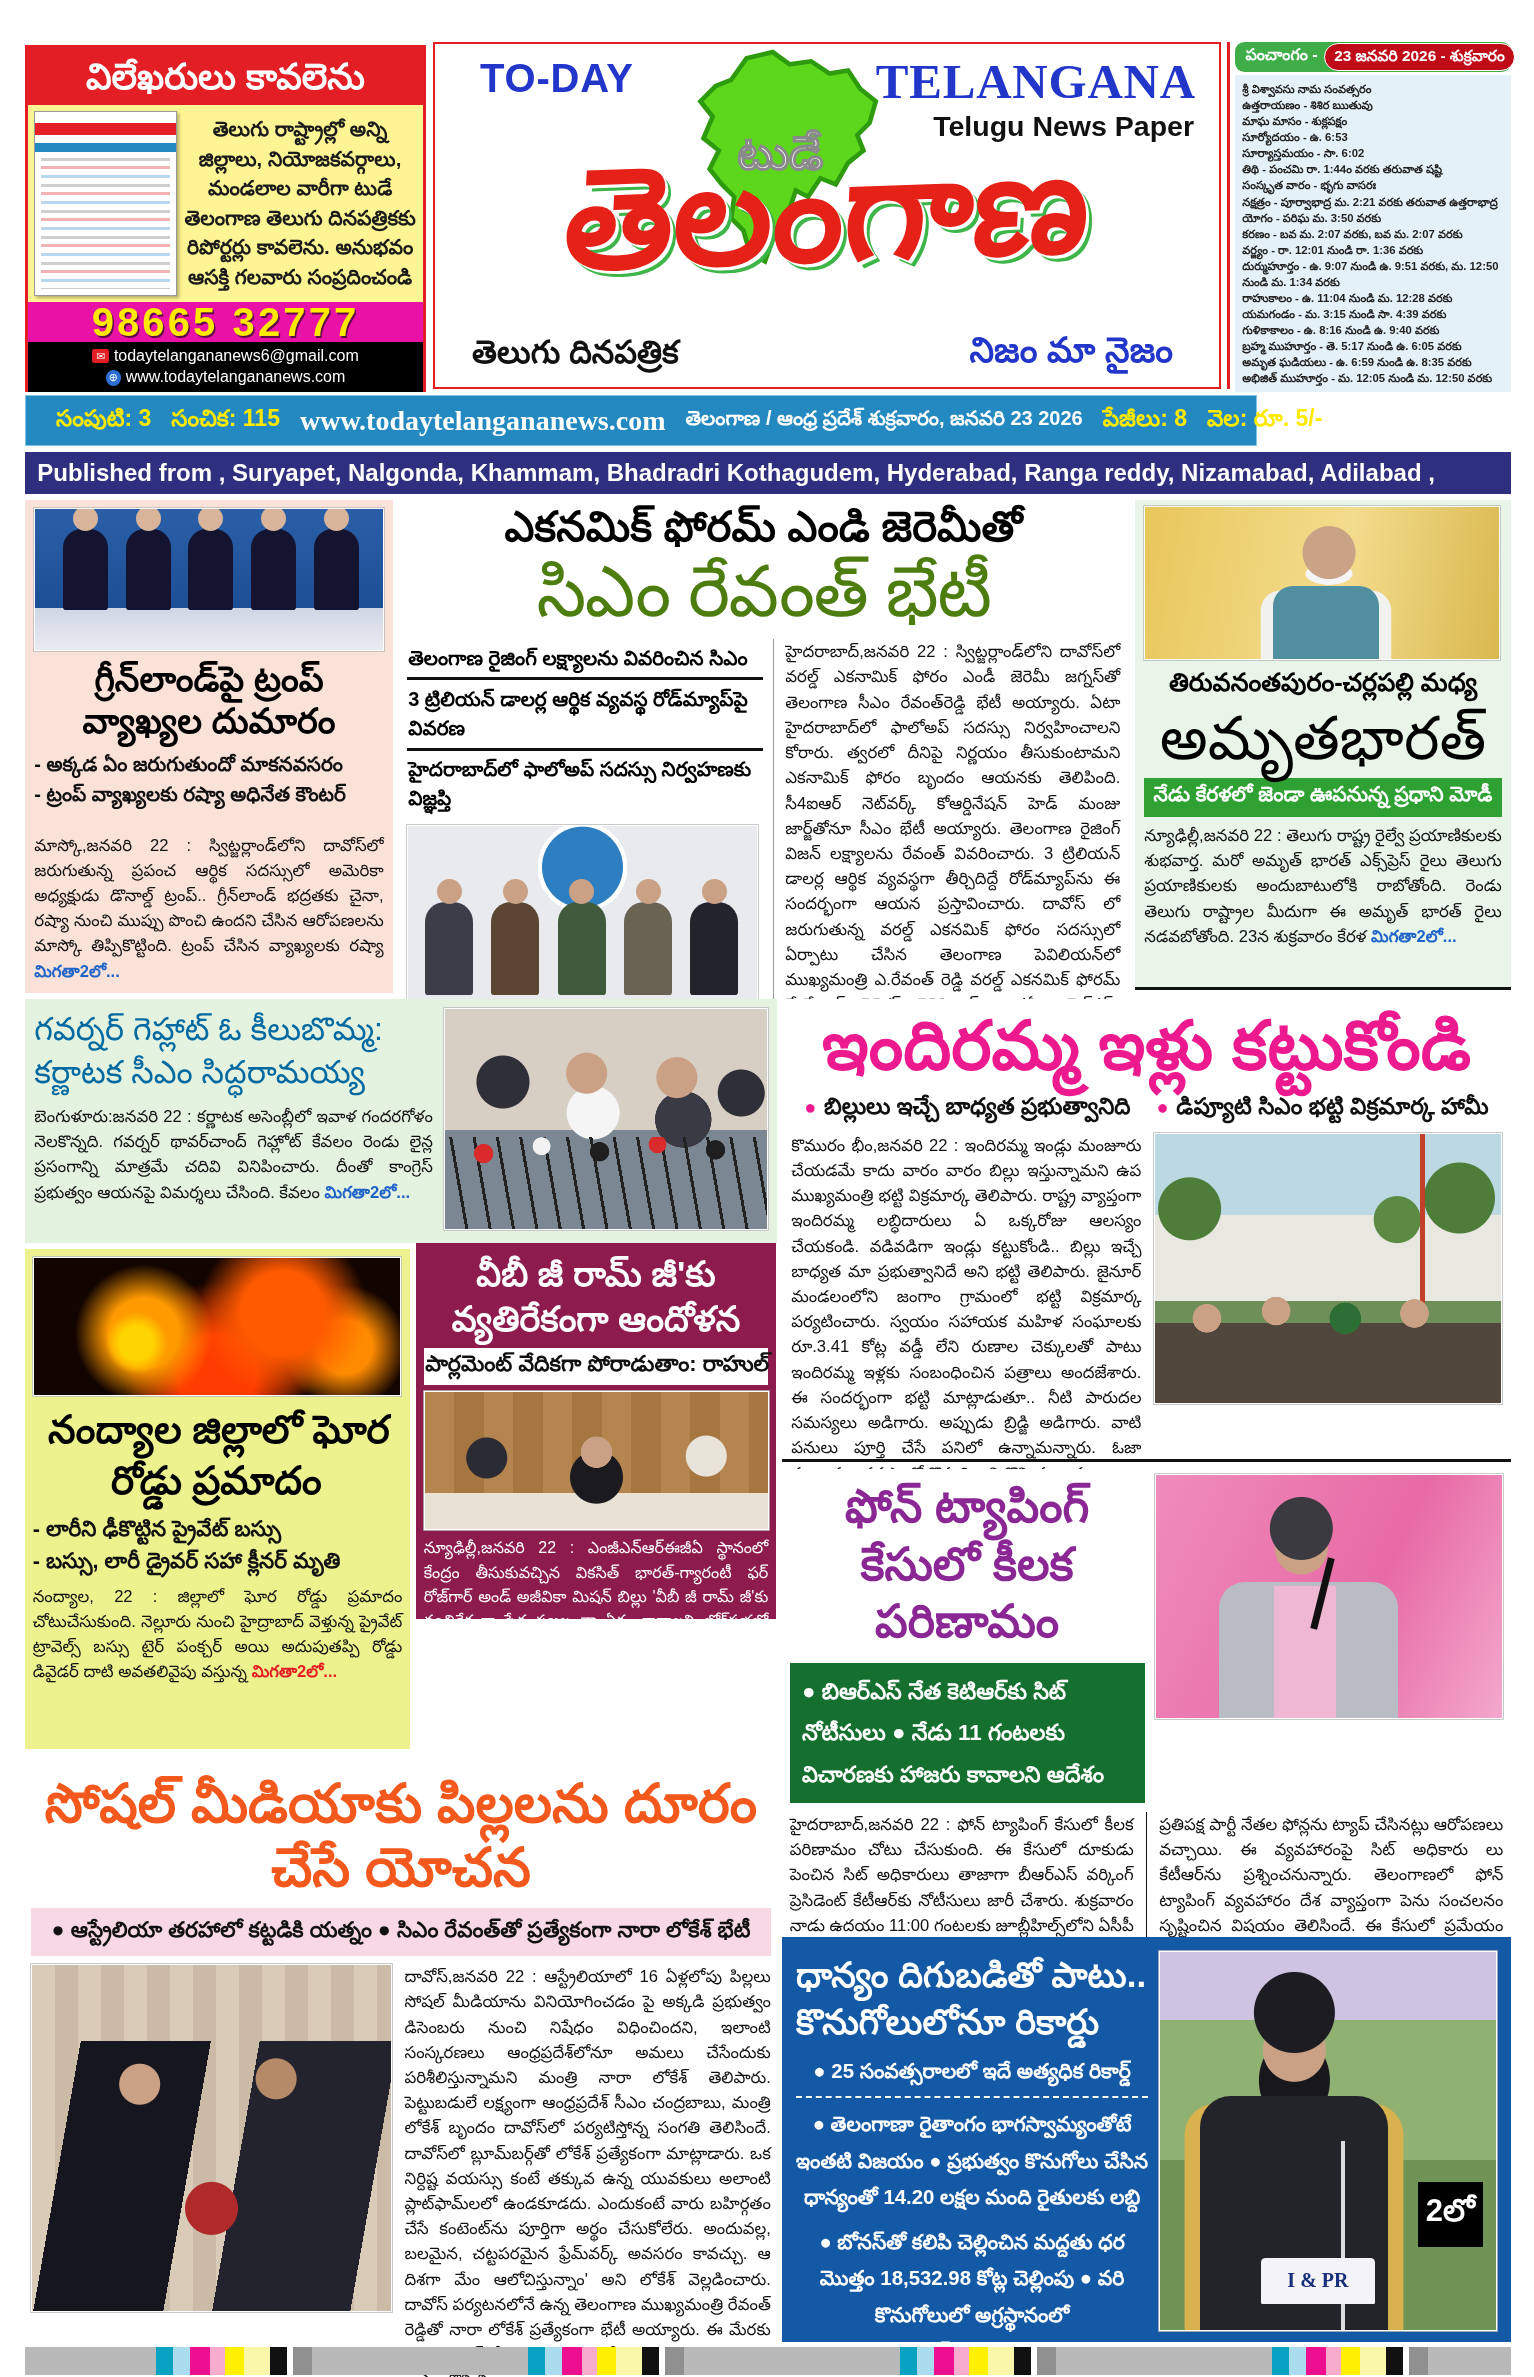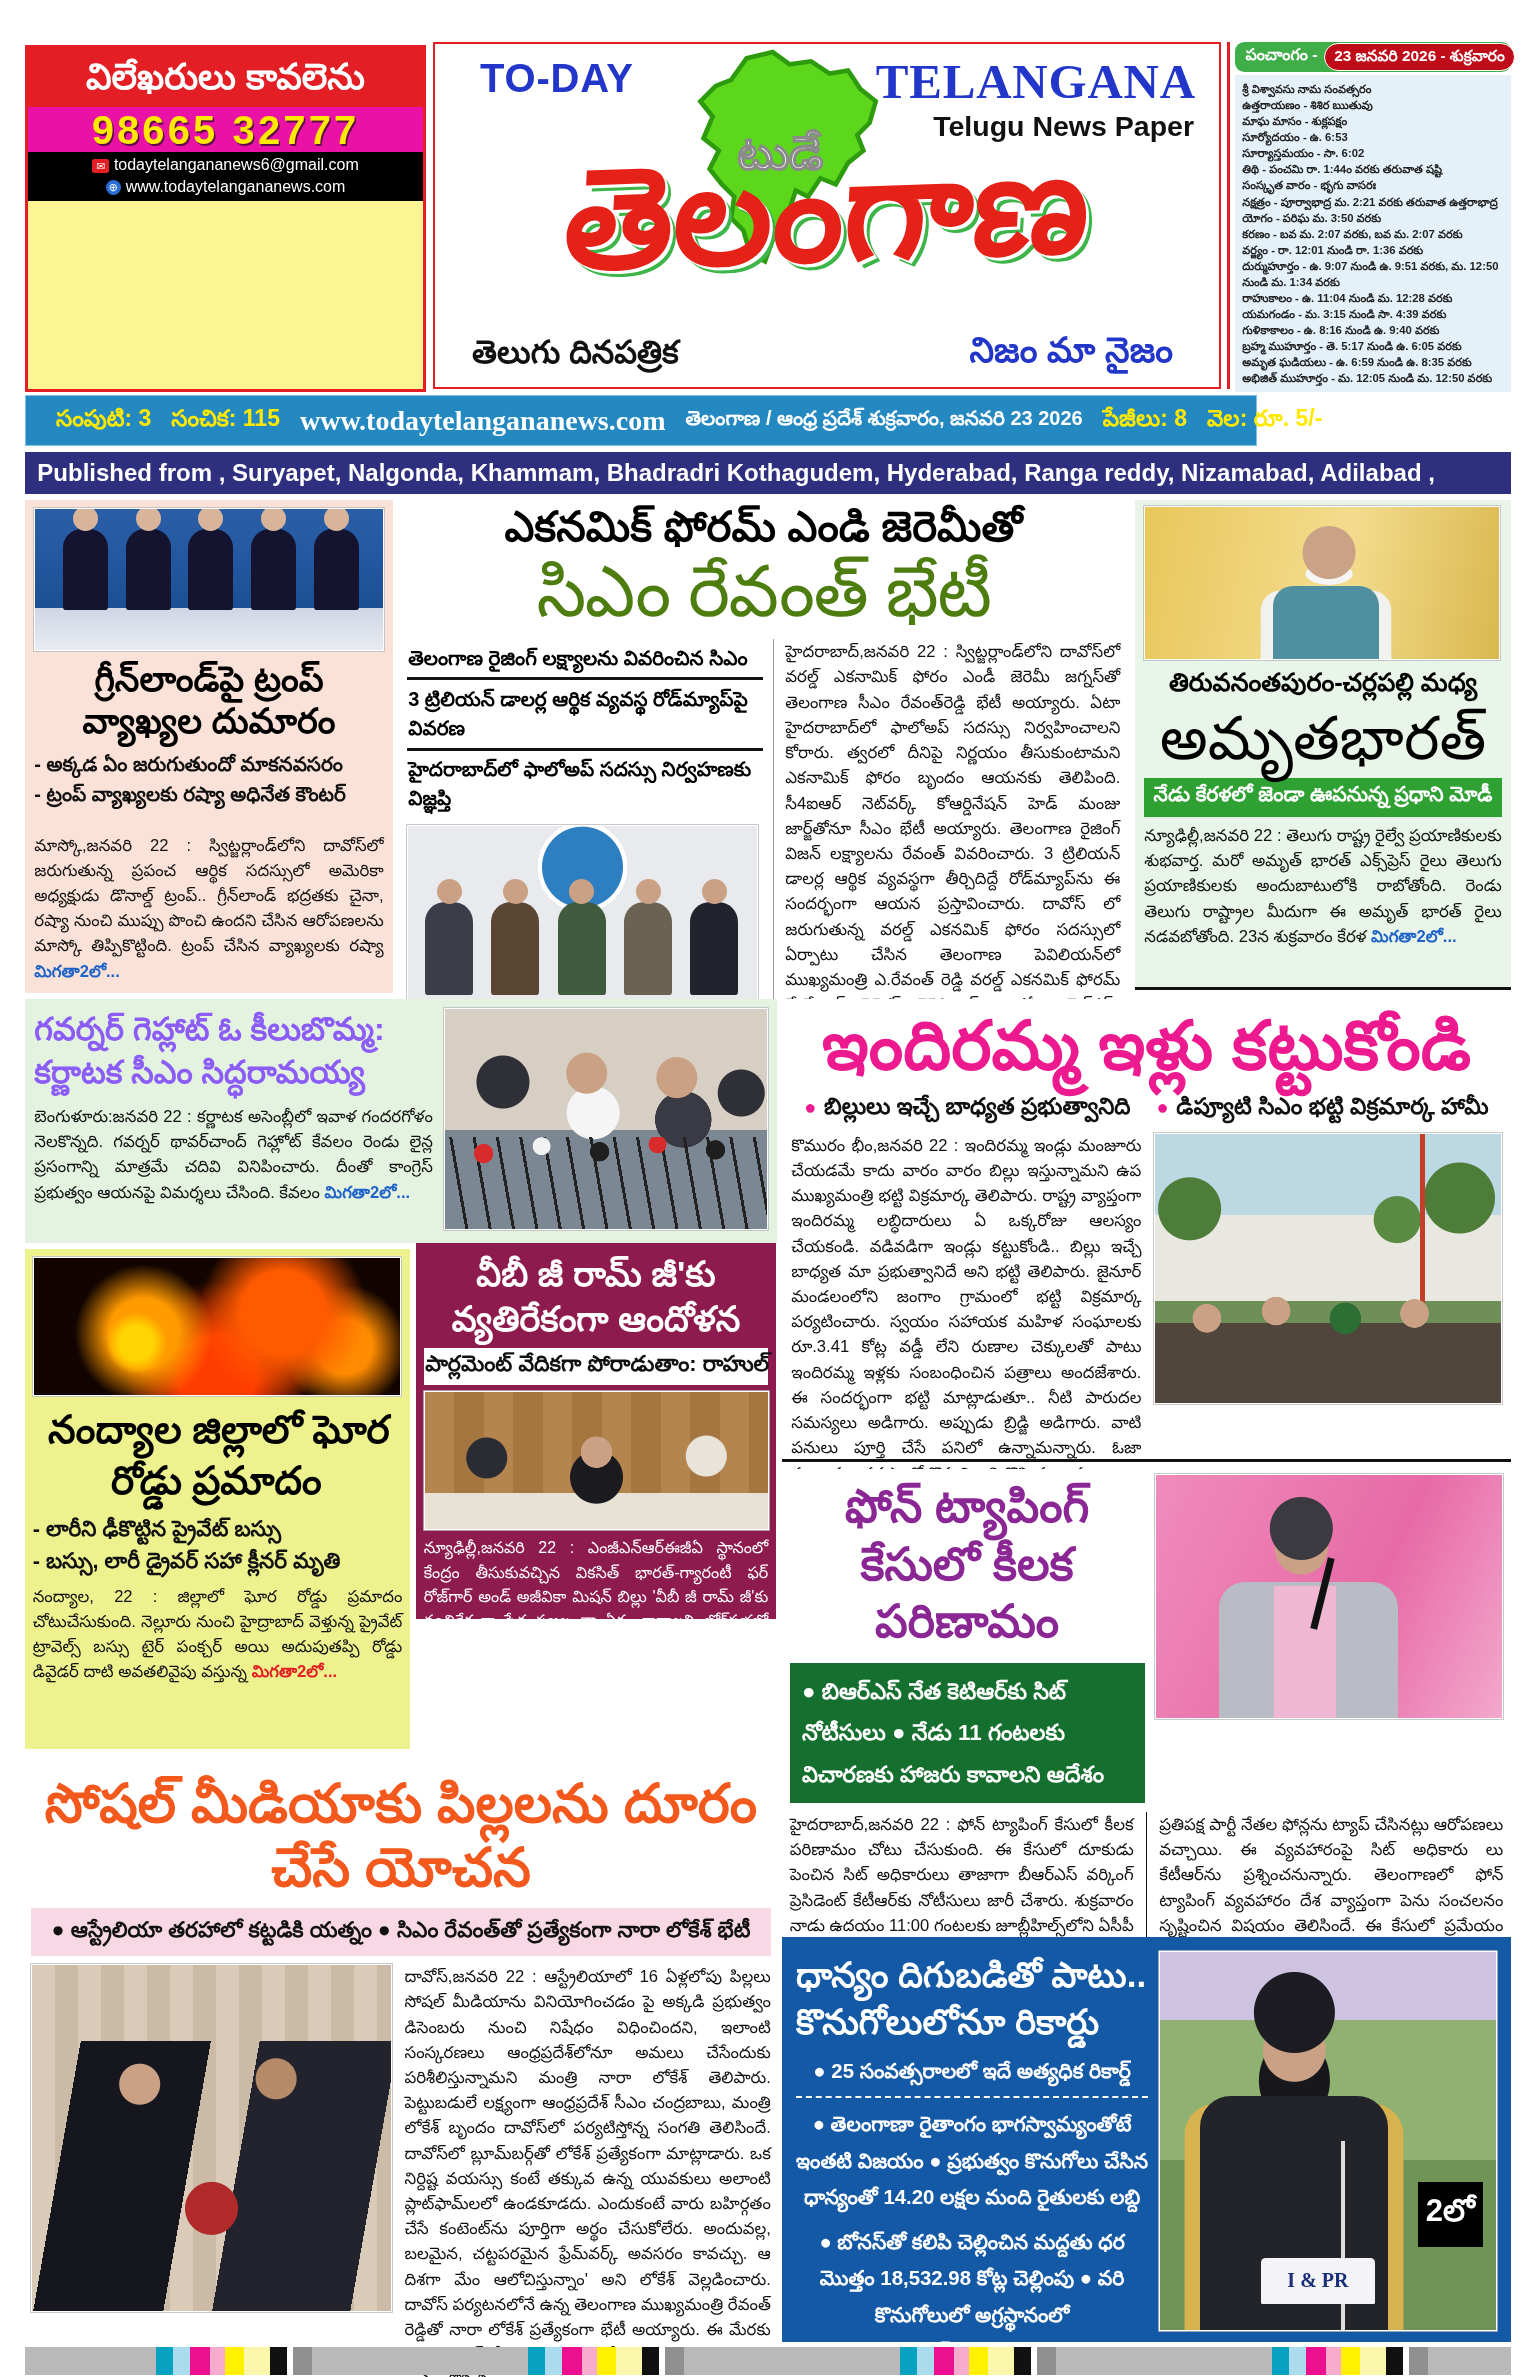--- a/index.html
+++ b/index.html
@@ -92,21 +92,21 @@
                  radial-gradient(ellipse at 52% 44%, #f5f5f5 0 23px, transparent 24px),
                  linear-gradient(100deg,#e8c75a,#f3dc8e 55%,#d9b84e); }
   .modi-body { position:absolute; left:36%; top:52%; width:30%; height:60%; background:#4f8f9f; border-radius:20px 20px 0 0; box-shadow:-12.3px 4.6px 0 #f1f1ee, 12.3px 4.6px 0 #f1f1ee; }
   #a-modi .kicker { text-align:center; font-weight:900; font-size:25.4px; margin-top:7.7px; color:#000; }
   #a-modi .head { text-align:center; font-weight:400; font-size:60px; line-height:1.2; color:#000; }
   #a-modi .strip { background:#2fa133; color:#fff; font-weight:900; font-size:20.4px; text-align:center; padding:5.4px 3.1px; margin:3.1px 0 6.2px; }
 
   
   #a-gehlot { left:25px; top:999px; width:752px; height:244px; background:#e4f2e0; display:flex; padding:9.3px; gap:10.8px; }
   #a-gehlot .txt { flex:1; }
-  #a-gehlot h2 { font-size:32px; font-weight:700; line-height:1.35; color:#8b5cf6; margin-bottom:9.3px; }
+  #a-gehlot h2 { font-size:32px; font-weight:400; line-height:1.35; color:#0369a1; margin-bottom:9.3px; }
   #a-gehlot .photo { width:324px; height:222px; flex:none;
       background:linear-gradient(#d8cfc4 0 55%, #7b8894 55%); }
   .mics { position:absolute; bottom:0; left:0; right:0; height:42%;
       background:radial-gradient(circle at 12% 18%, #d92b2b 0 9.3px, transparent 10px),
                  radial-gradient(circle at 30% 10%, #f2f2f2 0 8.5px, transparent 9.3px),
                  radial-gradient(circle at 48% 16%, #1f1f1f 0 9.3px, transparent 10px),
                  radial-gradient(circle at 66% 8%,  #d92b2b 0 8.5px, transparent 9.3px),
                  radial-gradient(circle at 84% 14%, #1f1f1f 0 9.3px, transparent 10px),
                  repeating-linear-gradient(80deg, transparent 0 20px, #222 20px 23px);
       }
@@ -223,20 +223,24 @@
         #f7abcd 185px 200px, #fff100 200px 219px, #fbf7aa 219px 245px, #111 245px 262px,
         #fff 262px 268px, #909090 268px 287px, #b9b9b9 287px 372px); }
 </style>
 </head>
 <body>
 
 <div id="page">
 
   <div id="ad-box" class="abs">
     <div class="ad-head">విలేఖరులు కావలెను</div>
+    <div class="ad-body">
+      <div class="paper-thumb"></div>
+      <div class="ad-text">తెలుగు రాష్ట్రాల్లో అన్ని జిల్లాలు, నియోజకవర్గాలు, మండలాల వారీగా టుడే తెలంగాణ తెలుగు దినపత్రికకు రిపోర్టర్లు కావలెను. అనుభవం ఆసక్తి గలవారు సంప్రదించండి</div>
+    </div>
     <div class="ad-phone">
       <span>98665 32777</span>
     </div>
     <div class="ad-web">
       <div><span class="mini-ico ico-mail">✉</span><span>todaytelangananews6@gmail.com</span></div>
       <div><span class="mini-ico ico-globe">⊕</span><span>www.todaytelangananews.com</span></div>
     </div>
   </div>
 
   <div id="masthead" class="abs">

